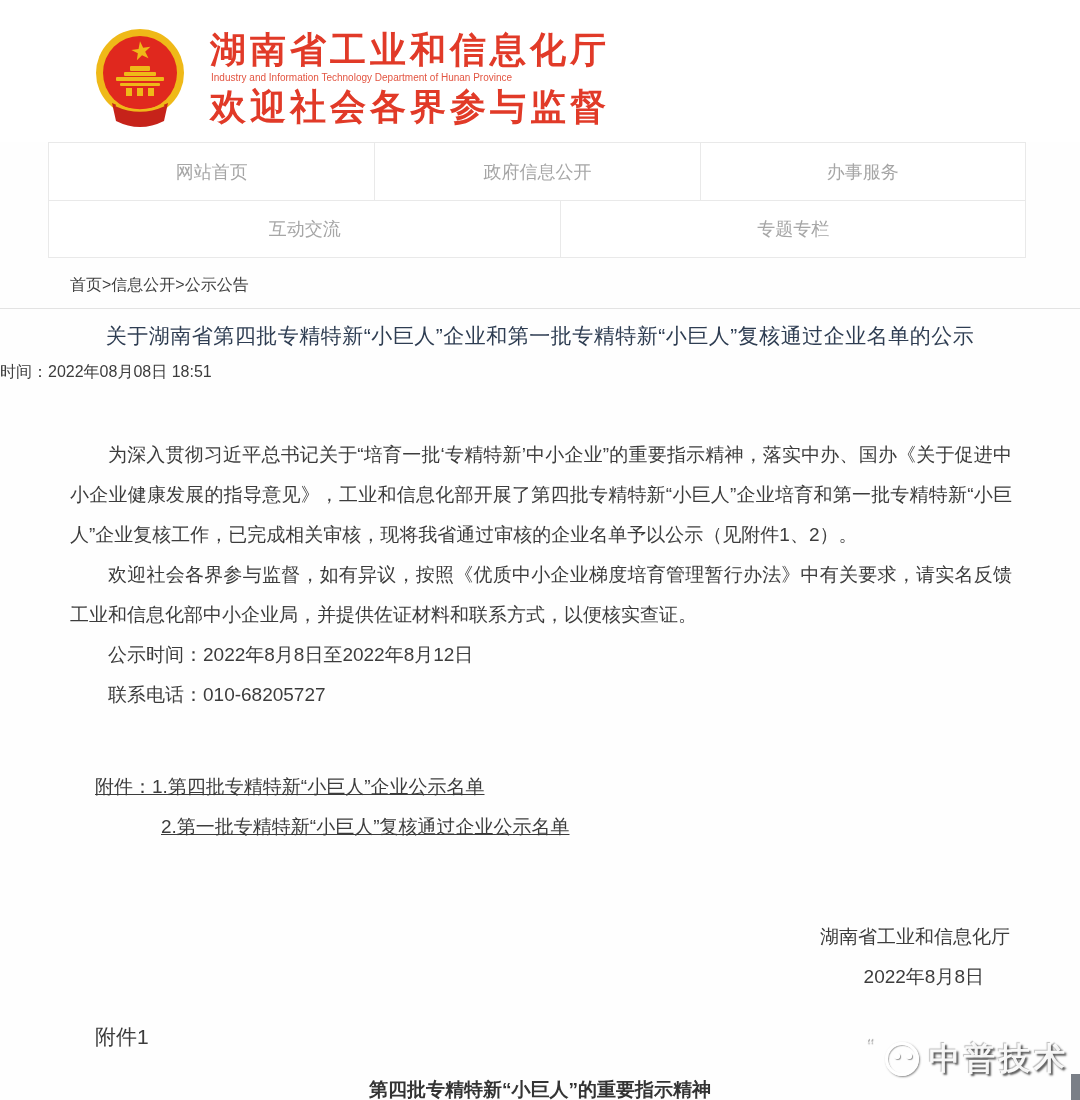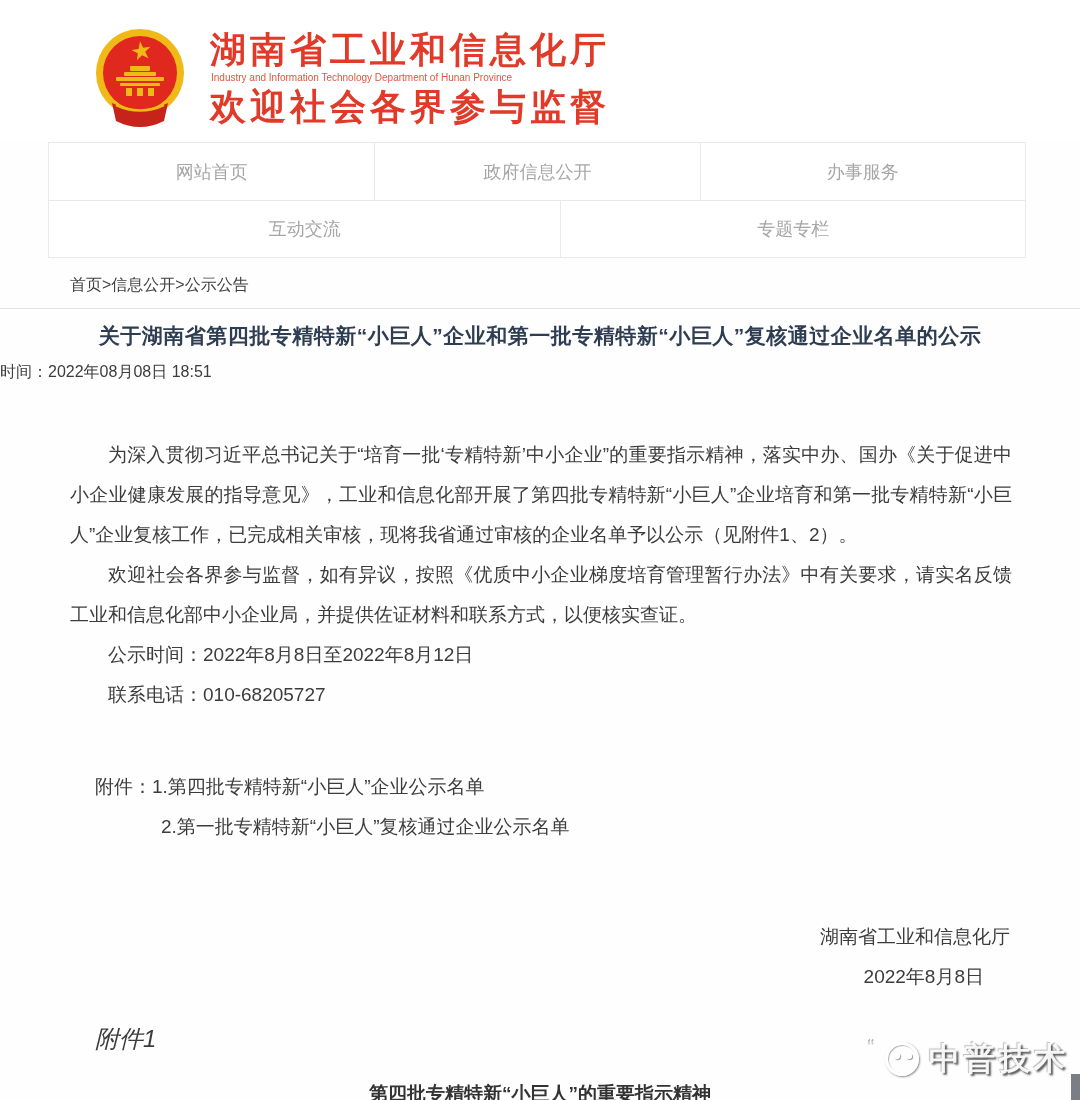--- a/index.html
+++ b/index.html
@@ -55,42 +55,42 @@
     padding:17px 0 12px 70px;
     font-size:16px; color:#404040;
     cursor:pointer;
   }
   .rule { border:none; border-top:1px solid #e3e3e3; margin:0; }
 
   
   .doc-title {
     margin-top:13px;
     text-align:center;
-    font-size:21px; font-weight:bold; color:#2e3d52;
+    font-size:21px; font-weight:normal; color:#2e3d52;
     letter-spacing:0.5px;
   }
   .doc-time {
     margin-top:12px;
     font-size:16px; color:#3c3c3c;
   }
   .doc-body {
     margin:52px 68px 0 70px;
     font-size:19px; line-height:40px; color:#3c3c3c;
     text-align:justify;
   }
   .doc-body p { text-indent:2em; }
-  .attach-block { margin:52px 68px 0 95px; font-size:19px; line-height:40px; }
+  .attach-block { margin:52px 68px 0 95px; font-size:19px; line-height:40px;text-decoration:underline; }
   .attach-line { display:flex; }
   .attach-label { flex:0 0 auto; }
   .attach-item { cursor:pointer; }
   .attach-line2 { padding-left:66px; }
   .signature { margin:70px 70px 0 0; text-align:right; font-size:19px; line-height:40px; color:#3c3c3c; }
   .signature .sig-date { padding-right:26px; }
 
-  .appendix-label { margin:26px 0 0 95px; font-size:24px; color:#3c3c3c;font-style:italic; }
+  .appendix-label { margin:26px 0 0 95px; font-size:21px; color:#3c3c3c; }
   .table-title {
     margin-top:26px; text-align:center;
     font-size:19px; font-weight:bold; color:#333;
   }
 
   
   .table-wrap { margin:9px 50px 0 66px; border-top:2px solid #2a2a2a; padding-top:4px; }
 
   
   .watermark {

